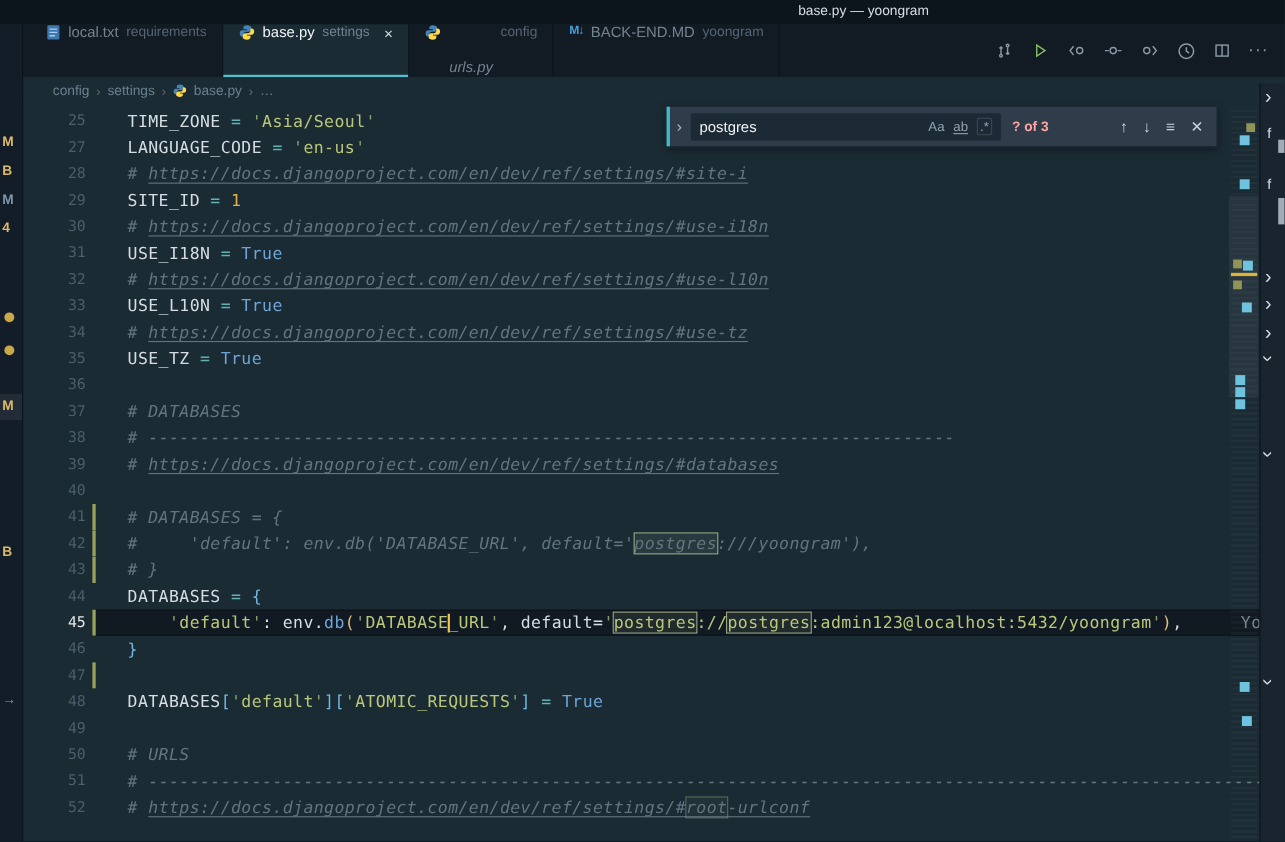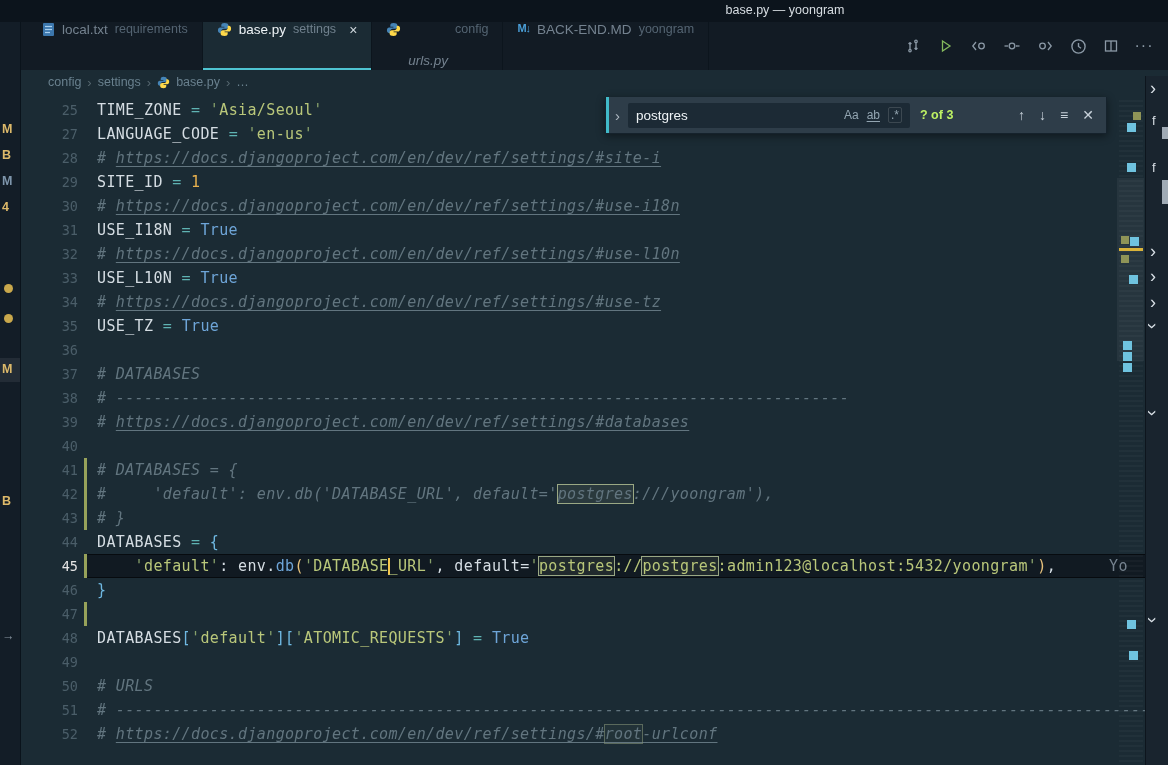--- a/index.html
+++ b/index.html
@@ -42,21 +42,21 @@
   .breadcrumbs{position:absolute;left:0;top:48px;right:0;height:24px;background:#1b2b34;
         display:flex;align-items:center;gap:6px;padding-left:28px;font-size:12.5px;color:#69808e;}
   .breadcrumbs .sep{color:#55666f;font-size:13px;}
   
   .code{position:absolute;left:0;top:72px;right:0;bottom:0;padding-top:4px;
         font-family:"DejaVu Sans Mono",monospace;}
   .code-line{position:relative;height:24px;line-height:24px;font-size:15px;letter-spacing:.37px;overflow:hidden;}
   .code-line .ln{position:absolute;left:0;width:58px;text-align:right;color:#4b5e69;
         font-size:13.5px;letter-spacing:0;}
   .code-line .gitbar{position:absolute;left:64px;top:0;bottom:0;width:3px;background:#97a25a;}
-  .code-line .toks{position:absolute;left:77px;white-space:pre;}
+  .code-line .toks{position:absolute;left:96px;white-space:pre;}
   .code-line.current::before{content:"";position:absolute;left:64px;right:22px;top:0;bottom:0;
         background:#111a22;border-top:1px solid rgba(0,0,0,.55);border-bottom:1px solid rgba(0,0,0,.55);}
   .code-line.current .ln{color:#e5e5e5;}
   .tk-id,.tk-plain{color:#d5dde3;}
   .tk-op{color:#5fb3b3;}
   .tk-str{color:#b9c77a;}
   .tk-strq{color:#87a06b;}
   .tk-num{color:#e8b14e;}
   .tk-kw{color:#6ea5d8;}
   .tk-fn{color:#6ea5d8;}
@@ -74,21 +74,21 @@
         box-shadow:0 2px 8px rgba(0,0,0,.45);display:flex;align-items:center;}
   .find .accent{position:absolute;left:0;top:0;bottom:0;width:3px;background:#41bac9;}
   .find .repl-toggle{margin-left:9px;color:#aeb9c2;font-size:15px;}
   .find .inputbox{margin-left:8px;width:282px;height:25px;background:#1c2a35;border:none;border-radius:2px;
         display:flex;align-items:center;}
   .find input{flex:1;min-width:0;background:transparent;border:none;outline:none;color:#eef3f6;
         font-size:13.5px;padding:0 0 0 8px;font-family:"Liberation Sans",sans-serif;}
   .find .opt{color:#93a5b1;font-size:12px;margin-right:8px;}
   .find .opt.word{text-decoration:underline;text-underline-offset:2px;}
   .find .opt.regex{border:1px solid rgba(255,255,255,.14);border-radius:2px;padding:0 2px;}
-  .find .results{margin-left:10px;color:#bef264;font-size:12.5px;font-weight:bold;white-space:nowrap;}
+  .find .results{margin-left:10px;color:#fca5a5;font-size:12.5px;font-weight:bold;white-space:nowrap;}
   .find .navs{margin-left:auto;display:flex;align-items:center;gap:14px;padding-right:12px;color:#c8d2da;font-size:14px;}
   
   .mm-slider{position:absolute;left:1117px;top:178px;width:27px;height:183px;
         background:rgba(255,255,255,.05);z-index:4;}
   .mm-noise{position:absolute;left:1119px;top:100px;width:24px;bottom:0;z-index:3;
         background:repeating-linear-gradient(to bottom,rgba(255,255,255,.028) 0 2px,transparent 2px 5px);}
   .marks{position:absolute;inset:0;z-index:5;pointer-events:none;}
   .marks i{position:absolute;display:block;}
   
   .rpanel{position:absolute;right:0;top:76px;bottom:0;width:22px;background:#19242e;

